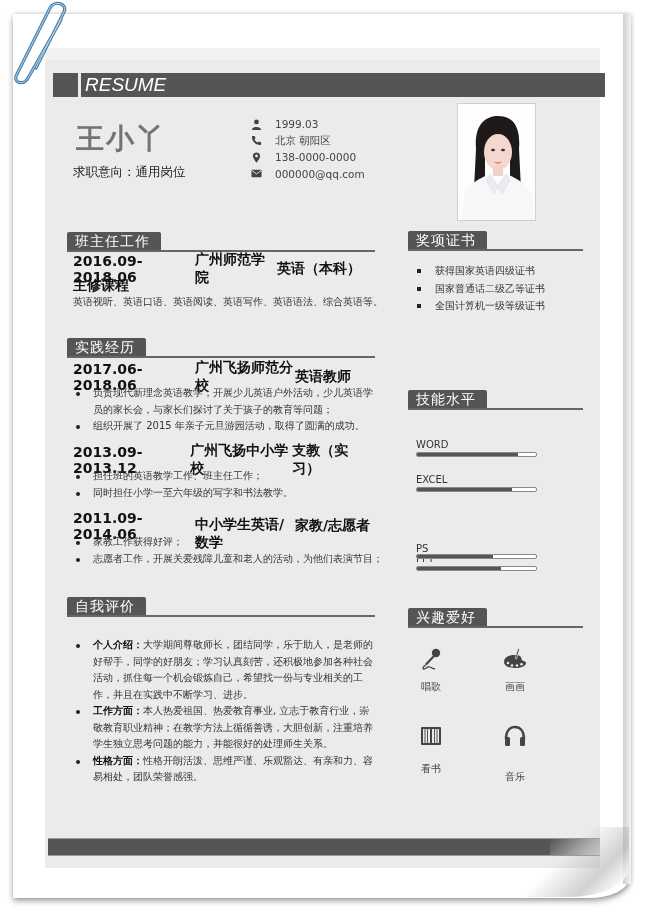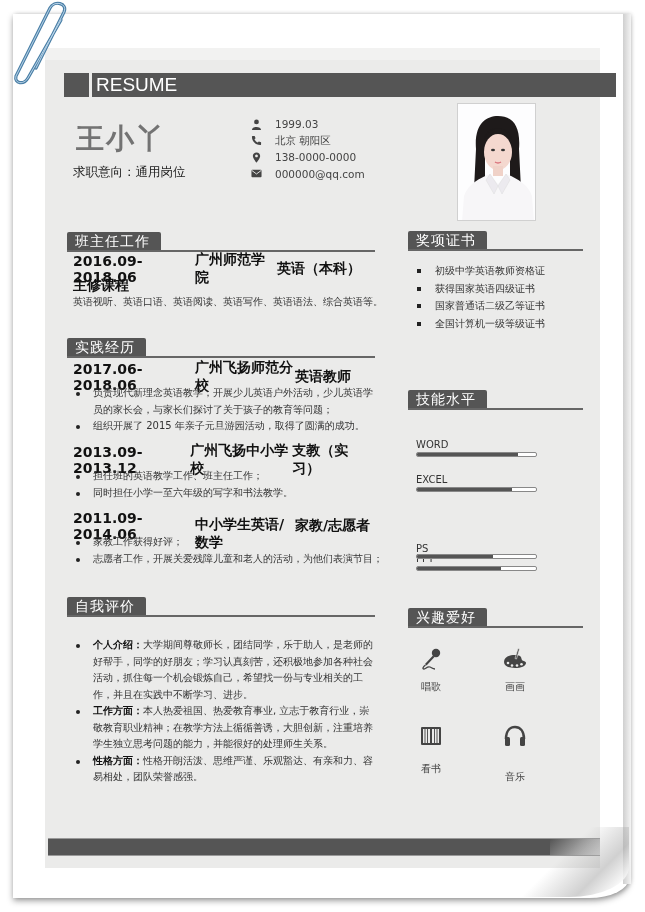--- a/index.html
+++ b/index.html
@@ -22,21 +22,21 @@
     border-bottom-right-radius: 60px 30px;
   }
 
   .sheet {
     position: absolute; left: 45px; top: 48px; width: 555px; height: 820px;
     background: #ebebea;
   }
 
   .top-band { position: absolute; left: 0; top: 0; width: 555px; height: 12px; background: #f2f2f1; }
 
-  .resume-bar { position: absolute; left: 19px; top: 25px; height: 24px; width: 552px; }
+  .resume-bar { position: absolute; left: 8px; top: 25px; height: 24px; width: 552px; font-style: italic; }
   .resume-bar .sq { position: absolute; left: 0; top: 0; width: 25px; height: 24px; background: #555; }
   .resume-bar .band {
     position: absolute; left: 28px; top: 0; right: 0; height: 24px; background: #555;
     color: #fff; font-family: "Liberation Sans", sans-serif; font-size: 19px; line-height: 24px; padding-left: 4px;
   }
 
   .name { position: absolute; left: 31px; top: 72px; font-size: 28px; font-weight: bold; color: #737373; letter-spacing: 2px; }
   .intent { position: absolute; left: 28px; top: 116px; font-size: 12.5px; color: #222; }
 
   .contact { position: absolute; left: 205px; top: 68px; }
@@ -218,21 +218,20 @@
     <li><b class="bold">个人介绍：</b><span>大学期间尊敬师长，团结同学，乐于助人，是老师的好帮手，同学的好朋友；学习认真刻苦，还积极地参加各种社会活动，抓住每一个机会锻炼自己，希望找一份与专业相关的工作，并且在实践中不断学习、进步。</span></li>
     <li><b class="bold">工作方面：</b><span>本人热爱祖国、热爱教育事业, 立志于教育行业，崇敬教育职业精神；在教学方法上循循善诱，大胆创新，注重培养学生独立思考问题的能力，并能很好的处理师生关系。</span></li>
     <li><b class="bold">性格方面：</b><span>性格开朗活泼、思维严谨、乐观豁达、有亲和力、容易相处，团队荣誉感强。</span></li>
   </ul>
 
   <div class="sec-head" style="left:363px; top:183px; width:175px;">
     <div class="tab">奖项证书</div>
     <div class="line"></div>
   </div>
   <ul class="squares" style="position:absolute; left:370px; top:214px; width:170px;">
-    <li>初级中学英语教师资格证</li>
     <li>获得国家英语四级证书</li>
     <li>国家普通话二级乙等证书</li>
     <li>全国计算机一级等级证书</li>
   </ul>
 
   <div class="sec-head" style="left:363px; top:342px; width:175px;">
     <div class="tab">技能水平</div>
     <div class="line"></div>
   </div>
   <div class="skill" style="top:390px;">

